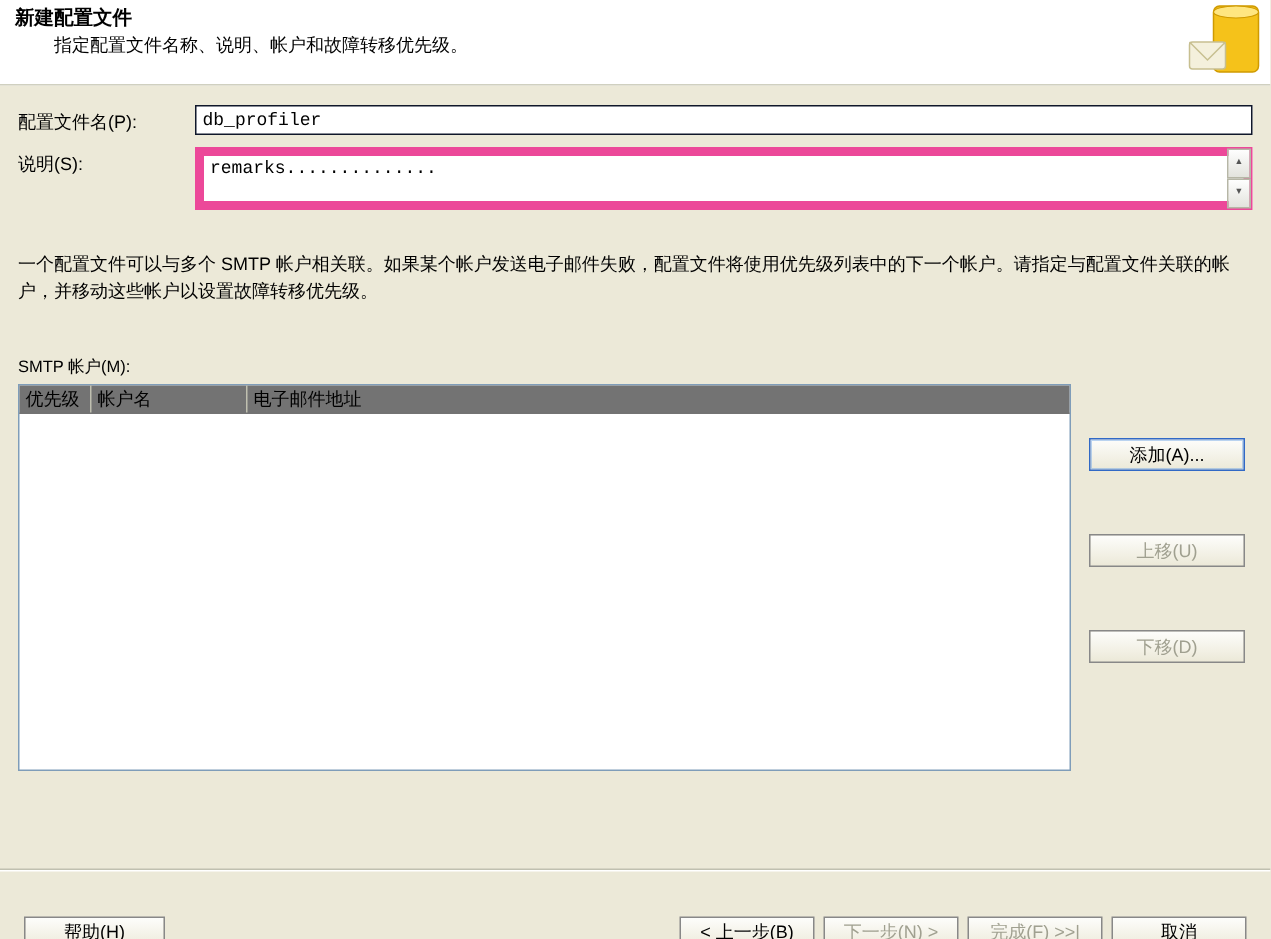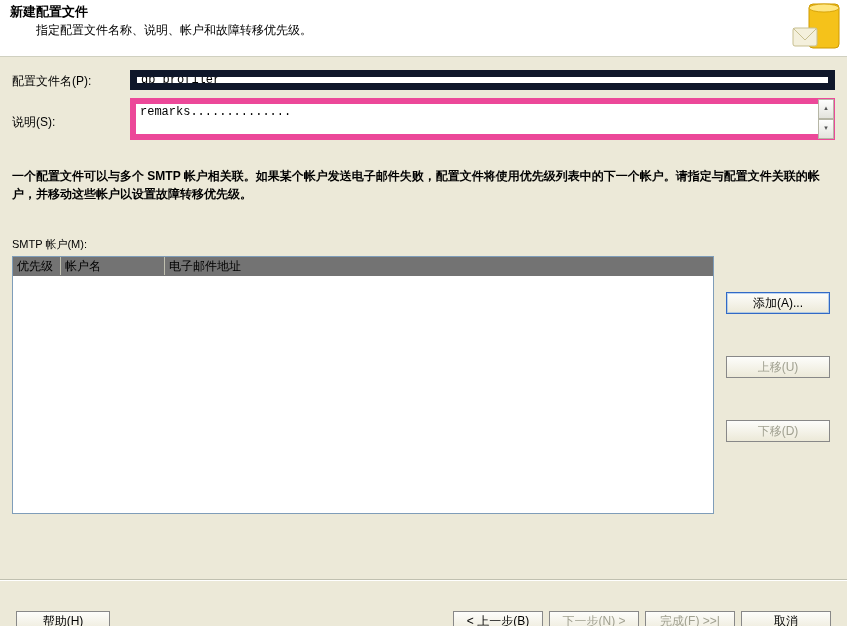--- a/index.html
+++ b/index.html
@@ -50,32 +50,32 @@
     left: 0;
     right: 0;
     top: 56px;
     bottom: 46px;
     padding: 14px 12px 0 12px;
     box-sizing: border-box;
     border-bottom: 1px solid #c0c0b0;
   }
   .row {
     display: flex;
-    align-items: center;
+    align-items: flex-start;
     margin-bottom: 8px;
   }
   .lbl {
     width: 118px;
     padding-top: 3px;
     font-size: 12px;
   }
   .text-input {
     flex: 1;
     height: 20px;
-    border: 7px solid #0f172a;
+    border: 1px solid #0f172a;
     background: #fff;
     font-family: "Courier New", monospace;
     font-size: 12px;
     padding: 1px 4px;
     box-sizing: border-box;
   }
   .textarea-wrap {
     flex: 1;
     position: relative;
   }
@@ -109,21 +109,20 @@
     line-height: 16px;
     text-align: center;
     color: #555;
     cursor: pointer;
   }
   .info-text {
     margin-top: 24px;
     margin-bottom: 34px;
     font-size: 12px;
     line-height: 1.5;
-    font-weight: bold;
   }
   .smtp-label {
     font-size: 11px;
     margin-bottom: 4px;
   }
   .smtp-row {
     display: flex;
     align-items: flex-start;
   }
   .table-wrap {

